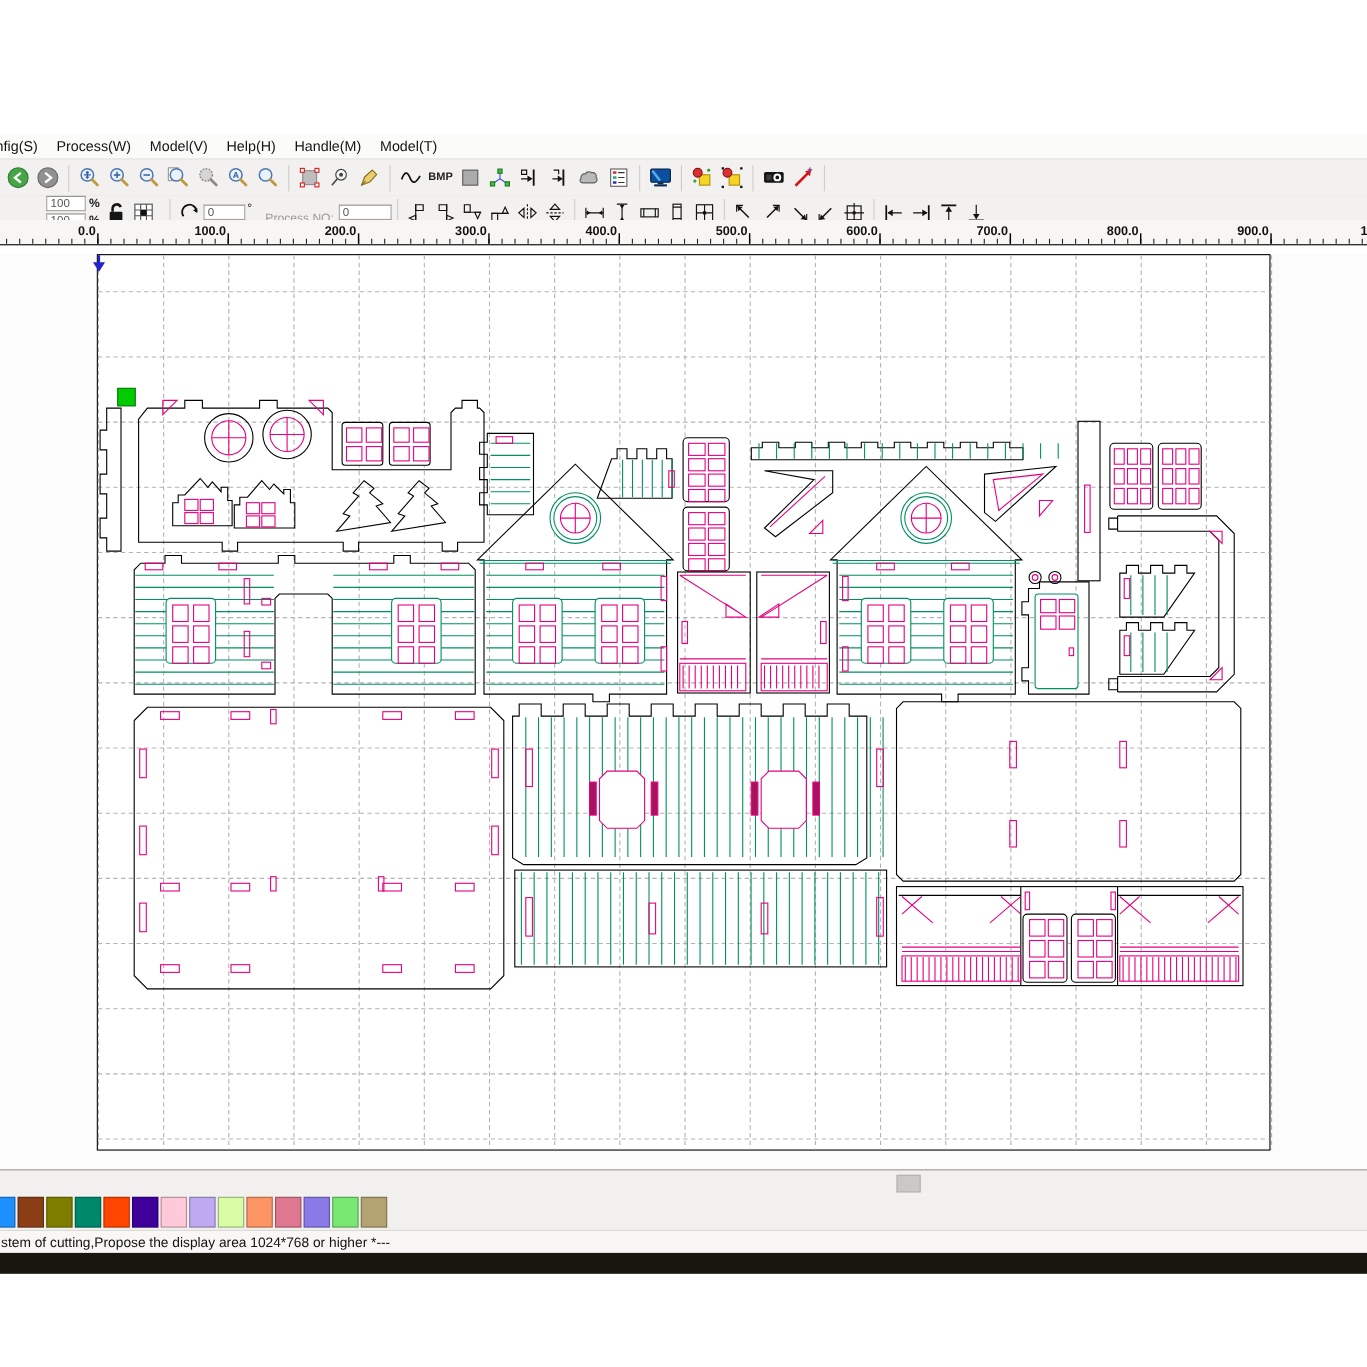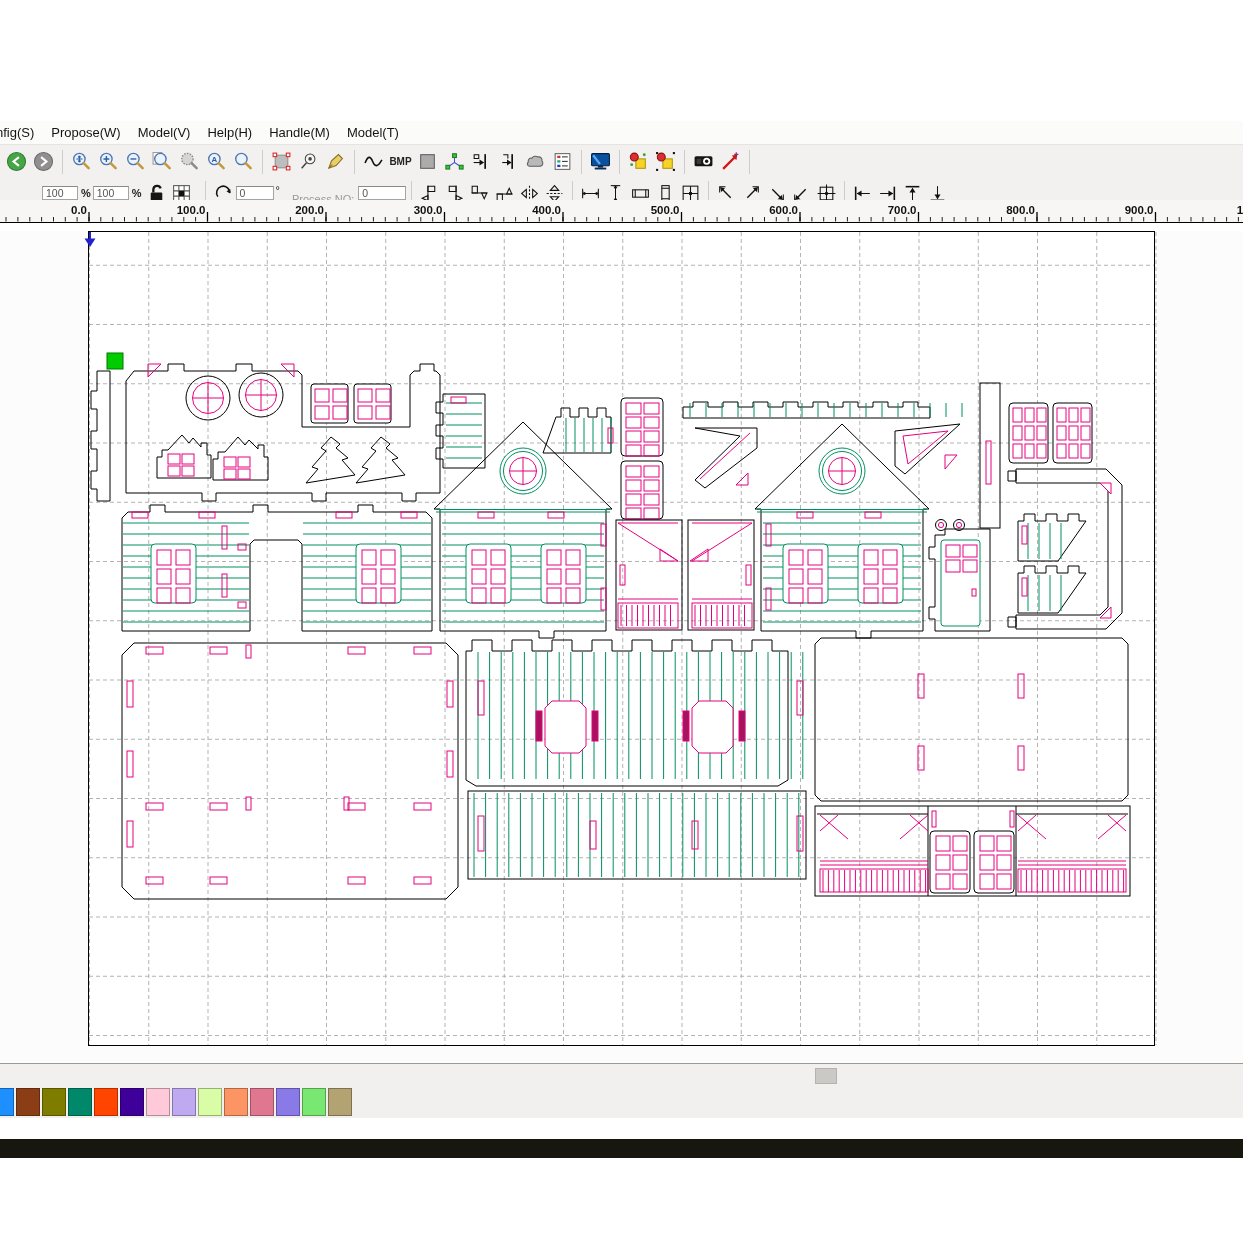--- a/index.html
+++ b/index.html
@@ -15,21 +15,21 @@
   .toolbar{position:absolute;left:0;width:100%;background:#F2F1EF;display:flex;align-items:center;}
   .tb1{top:144px;height:33px;border-top:1px solid #E6E4E0;border-bottom:1px solid #DCDAD6;padding-left:3px;}
   .tb2{top:178px;height:30px;border-bottom:1px solid #D6D4D0;padding-left:4px;}
   .tbicon{width:27px;height:27px;display:flex;align-items:center;justify-content:center;flex:0 0 auto;}
   .tb2 .tbicon{width:25px;height:25px;}
   .tbicon svg{width:21px;height:21px;}
   .tbsep{width:1px;height:24px;background:#CFCDC9;margin:0 5px;flex:0 0 auto;}
   .tbtxt{font-size:10px;font-weight:bold;font-family:Liberation Sans, sans-serif;color:#222;}
 
   .scalegrp{display:flex;align-items:center;margin-right:6px;}
-  .scalecol{display:flex;flex-direction:row;gap:2px;margin-right:2px;padding-left:38px;}
+  .scalecol{display:flex;flex-direction:column;gap:2px;margin-right:2px;padding-left:38px;}
   .scalerow{display:flex;align-items:center;gap:3px;}
   .fld{background:#fff;border:1px solid #A5A3A0;border-top-color:#8C8A86;height:12px;line-height:12px;font-size:10.5px;color:#555;padding:0 3px;display:inline-block;}
   .fld.w28{width:28px;} .fld.w30{width:30px;text-align:left;} .fld.w40{width:40px;}
   .pct{font-size:11px;font-weight:bold;color:#222;}
   .deg{font-size:11px;color:#222;margin:0 6px 6px 2px;}
   .plabel{font-size:11px;color:#9B9995;margin:12px 4px 0 6px;}
 
   
   .ruler{position:absolute;left:0;top:200px;width:100%;height:22px;background:#F7F6F4;border-bottom:1px solid #000;}
   .ruler svg{display:block;}
@@ -50,21 +50,21 @@
   .statusbar span{padding-left:1px;}
   .darkbar{position:absolute;left:0;top:1139px;width:100%;height:19px;background:#17170F;}
 </style>
 </head>
 <body>
 
 <div class="app">
 
   <div class="menubar" id="menubar">
       <span class="menu-item">nfig(S)</span>
-      <span class="menu-item">Propose(W)</span>
+      <span class="menu-item">Process(W)</span>
       <span class="menu-item">Model(V)</span>
       <span class="menu-item">Help(H)</span>
       <span class="menu-item">Handle(M)</span>
       <span class="menu-item">Model(T)</span>
     </div>
 
   <div class="toolbar tb1" id="toolbar-main">
       <span class="tbicon">
         <svg viewBox="0 0 20 20">
           <circle cx="10" cy="10" r="8.6" fill="#47A447" stroke="#2F7D32"></circle>
@@ -1250,16 +1250,19 @@
       <span class="swatch" style="background: rgb(255, 201, 218);"></span>
       <span class="swatch" style="background: rgb(191, 170, 242);"></span>
       <span class="swatch" style="background: rgb(217, 252, 166);"></span>
       <span class="swatch" style="background: rgb(252, 148, 99);"></span>
       <span class="swatch" style="background: rgb(224, 119, 145);"></span>
       <span class="swatch" style="background: rgb(138, 122, 232);"></span>
       <span class="swatch" style="background: rgb(121, 232, 115);"></span>
       <span class="swatch" style="background: rgb(179, 162, 114);"></span>
     </div>
 
+  <div class="statusbar">
+    <span>stem of cutting,Propose the display area 1024*768 or higher *---</span>
+  </div>
 
   <div class="darkbar"></div>
 
 </div>
 
 </body></html>

